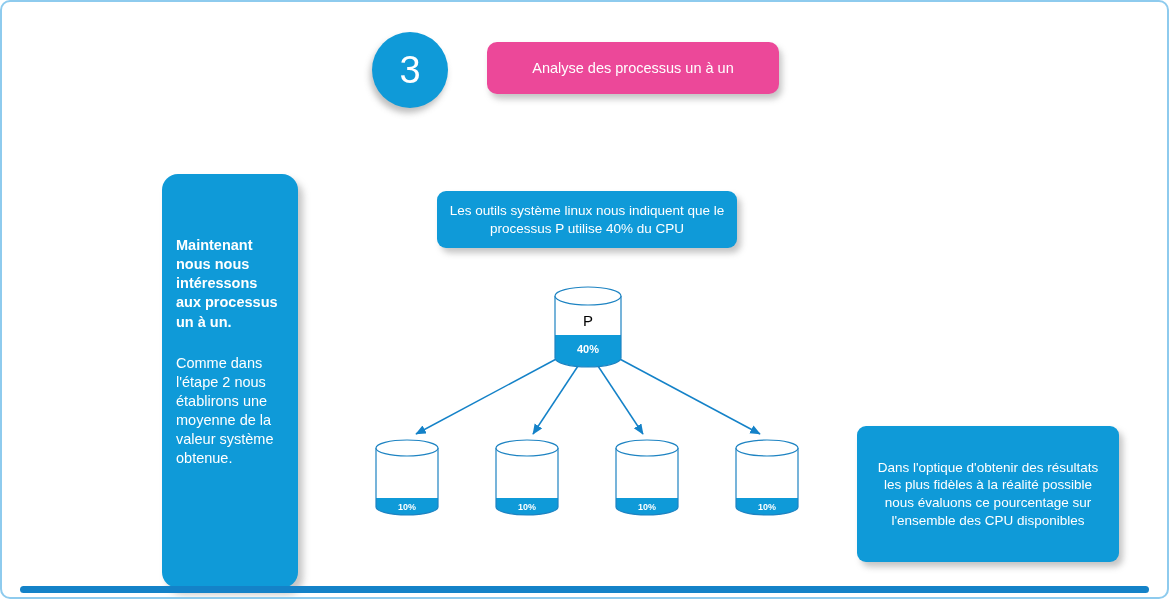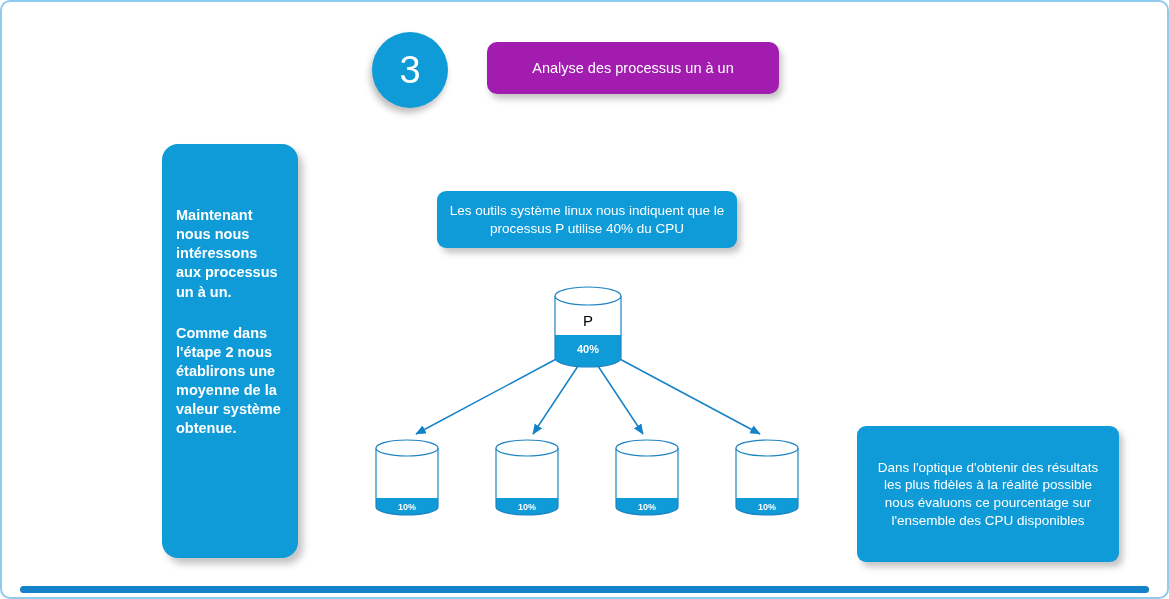--- a/index.html
+++ b/index.html
@@ -10,33 +10,33 @@
   }
   .step-circle {
     position:absolute; left:370px; top:30px; width:76px; height:76px;
     border-radius:50%; background:#0f9ad8; color:#ffffff;
     display:flex; align-items:center; justify-content:center;
     font-size:38px; font-weight:400;
     box-shadow:-2px 5px 6px rgba(110,110,110,.45);
   }
   .title-box {
     position:absolute; left:485px; top:40px; width:292px; height:52px;
-    background:#a21caf; border-radius:10px; color:#ffffff;
+    background:#ec4899; border-radius:10px; color:#ffffff;
     display:flex; align-items:center; justify-content:center;
     font-size:14.5px; text-align:center; padding:0 12px; box-sizing:border-box;
     box-shadow:3px 5px 6px rgba(110,110,110,.4);
   }
   .left-panel {
-    position:absolute; left:160px; top:142px; width:136px; height:414px;
+    position:absolute; left:160px; top:172px; width:136px; height:414px;
     background:#0f9ad8; border-radius:16px; color:#ffffff;
     padding:62px 13px 20px 14px; box-sizing:border-box;
     font-size:14.5px; line-height:1.32;
     box-shadow:5px 6px 7px rgba(110,110,110,.4);
   }
-  .left-panel p { margin:0;font-weight:bold; }
+  .left-panel p { margin:0; }
   .left-panel .heading { font-weight:bold; margin-bottom:22px; }
   .callout {
     position:absolute; background:#0f9ad8; color:#ffffff; border-radius:9px;
     display:flex; align-items:center; justify-content:center; text-align:center;
     font-size:13.5px; line-height:1.3; padding:6px 12px; box-sizing:border-box;
     box-shadow:4px 5px 6px rgba(110,110,110,.4);
   }
   .callout-top { left:435px; top:189px; width:300px; height:57px; }
   .callout-right { left:855px; top:424px; width:262px; height:136px; }
   .diagram-svg { position:absolute; left:0; top:0; width:1169px; height:599px; }

